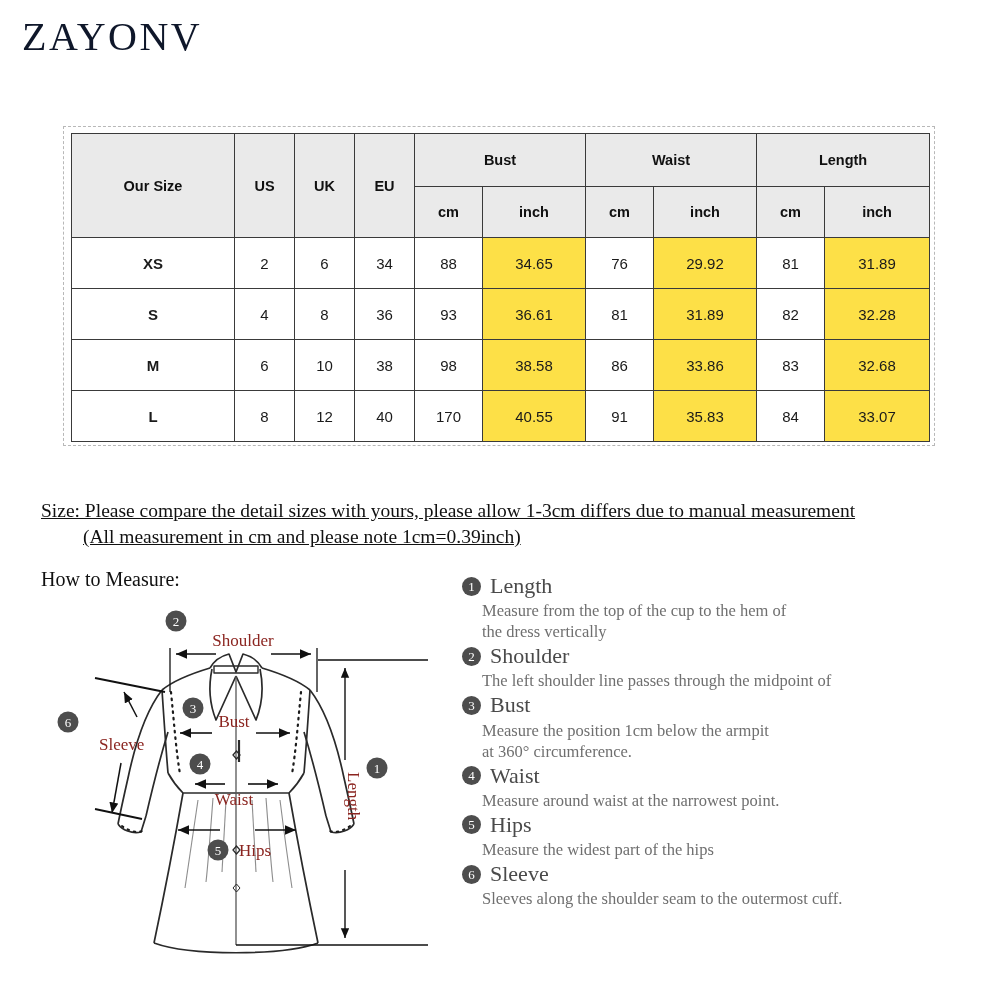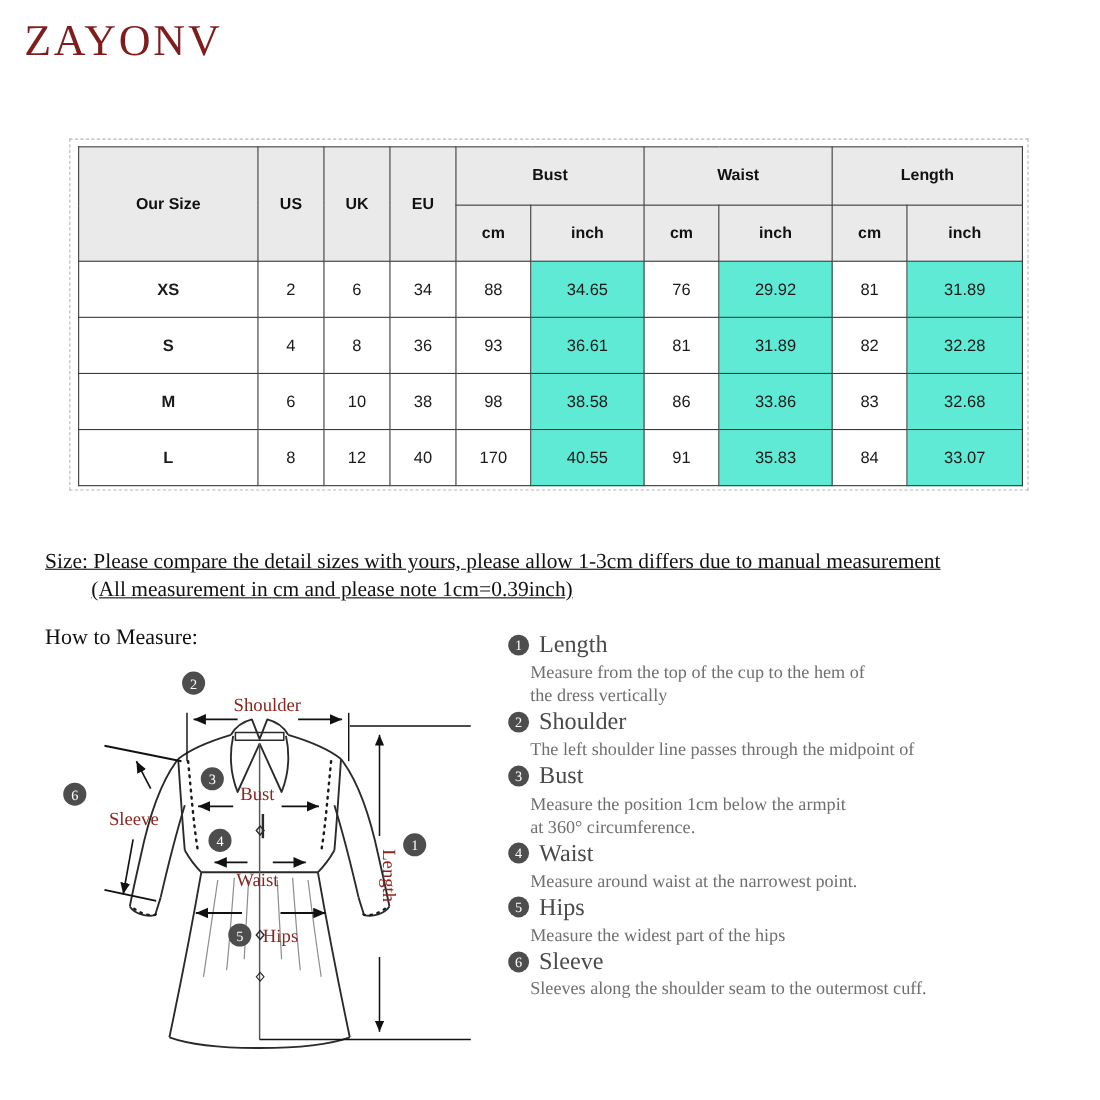--- a/index.html
+++ b/index.html
@@ -17,21 +17,21 @@
   }
 
   
   #brand {
     position: absolute;
     left: 22px;
     top: 17px;
     font-family: "Liberation Serif", serif;
     font-size: 40px;
     letter-spacing: 2.5px;
-    color: #7f1d1d;
+    color: #0f172a;
     line-height: 1;
     white-space: nowrap;
   }
 
   
   #table-wrap {
     position: absolute;
     left: 71px;
     top: 133px;
     width: 858px;
@@ -71,21 +71,21 @@
     background: #ffffff;
     font-weight: normal;
     font-size: 15px;
     color: #1a1a1a;
   }
   table.size-table tbody td.sizecell {
     font-weight: bold;
     font-size: 15px;
   }
   table.size-table tbody td.shaded {
-    background: #5eead4;
+    background: #fde047;
   }
   .th-oursize { height: 102px; }
   .th-grp { height: 52px; }
   .th-sub { height: 50px; }
 
   
   #notes {
     position: absolute;
     left: 41px;
     top: 498px;

